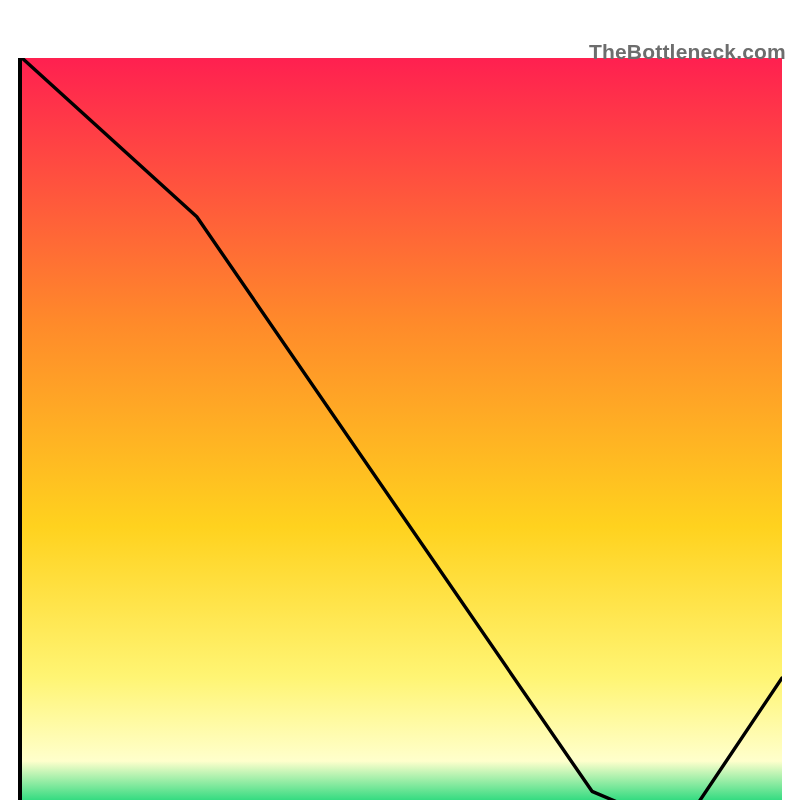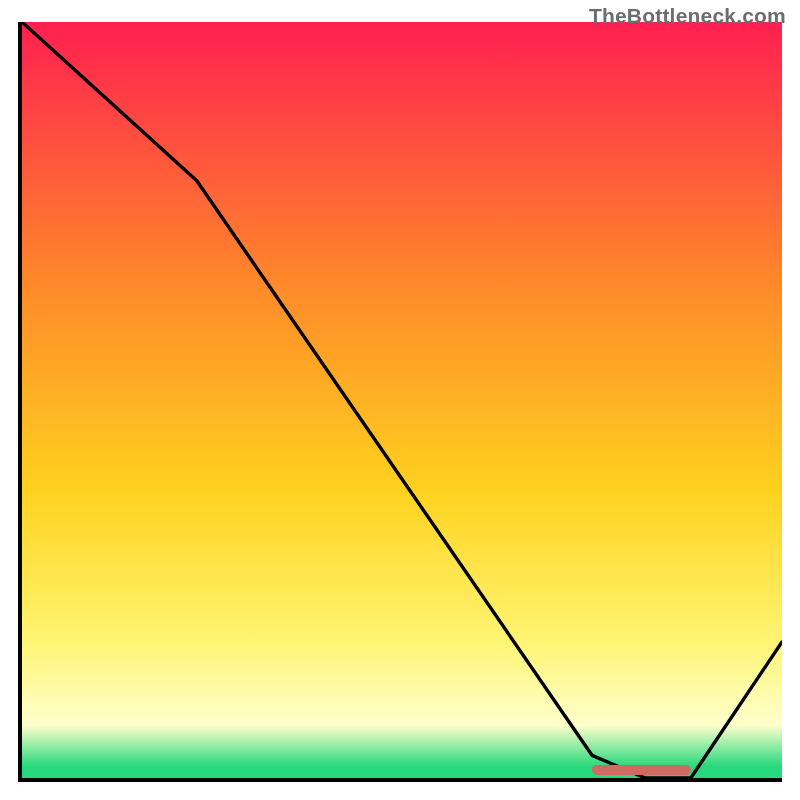--- a/index.html
+++ b/index.html
@@ -8,20 +8,21 @@
     width: 800px;
     height: 800px;
     overflow: hidden;
     font-family: Arial, Helvetica, sans-serif;
     background: #fff;
   }
   .stage {
     position: relative;
     width: 800px;
     height: 584px;
+    margin-top: 36px;
   }
   .watermark {
     position: absolute;
     top: 4px;
     right: 14px;
     color: #6d6d6d;
     font-size: 21px;
     font-weight: 600;
     letter-spacing: 0.2px;
     z-index: 3;

